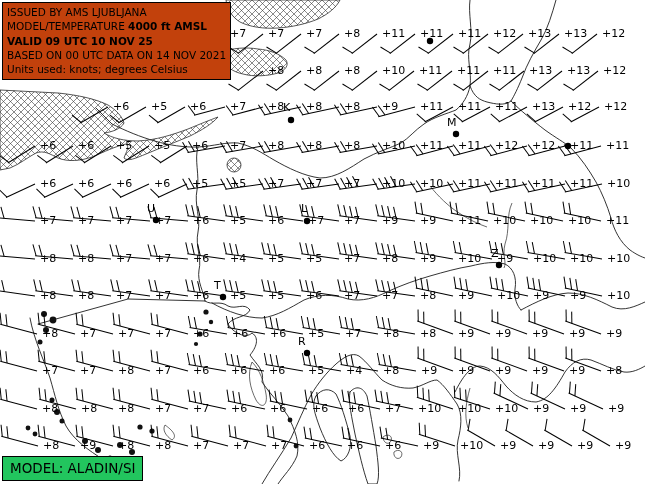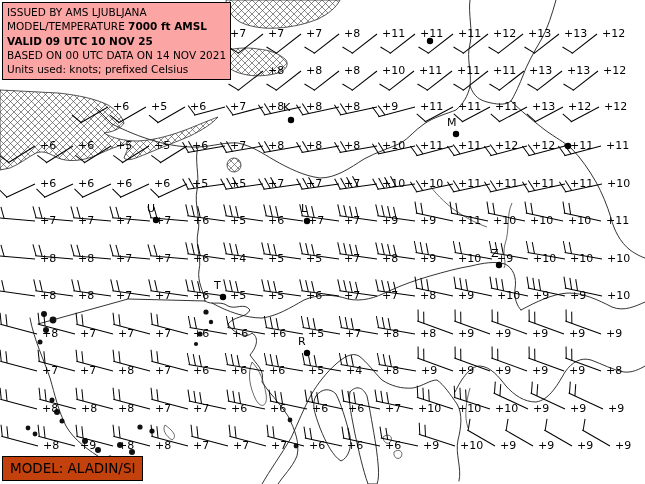--- a/index.html
+++ b/index.html
@@ -1,22 +1,22 @@
 <!DOCTYPE html>
 <html><head>
 <meta charset="utf-8">
 <style>
   html,body{margin:0;padding:0;background:#ffffff;}
   .stage{position:relative;width:645px;height:484px;background:#ffffff;overflow:hidden;
          font-family:"DejaVu Sans",sans-serif;}
   svg{position:absolute;left:0;top:0;}
-  .infobox{position:absolute;left:2px;top:2px;background:#fca5a5;border:1px solid #000;
+  .infobox{position:absolute;left:2px;top:2px;background:#c2410c;border:1px solid #000;
            padding:2px 4px 3px 4px;font-size:10.5px;line-height:14.3px;color:#000;white-space:nowrap;z-index:5;}
   .infobox .b{font-weight:bold;}
-  .modelbox{position:absolute;left:2px;top:456px;background:#c2410c;border:1px solid #000;
+  .modelbox{position:absolute;left:2px;top:456px;background:#22c55e;border:1px solid #000;
             padding:3px 7px 4px 7px;font-size:13.5px;color:#000;white-space:nowrap;z-index:5;}
   text{font-family:"DejaVu Sans",sans-serif;fill:#000;}
   .map-line{fill:none;stroke:#1d1d1d;stroke-width:0.9;stroke-linecap:round;stroke-linejoin:round;}
   .map-thin{fill:none;stroke:#2a2a2a;stroke-width:0.7;stroke-linejoin:round;}
   .hatch{fill:url(#xh);stroke:#2b2b2b;stroke-width:0.8;}
   .blob{fill:#111;stroke:none;}
 </style>
 </head>
 <body>
 
@@ -1556,21 +1556,21 @@
           <text x="298" y="345" font-size="11">R</text>
           <circle cx="307" cy="353" r="3.2" fill="#000"></circle>
         </g>
         <circle cx="430" cy="41" r="3.2" fill="#000"></circle>
         <circle cx="568" cy="146" r="3.2" fill="#000"></circle>
       </g>
   </svg>
 
   <div class="infobox">
     <div>ISSUED BY AMS LJUBLJANA</div>
-    <div><span>MODEL/TEMPERATURE </span><span class="b">7000 ft AMSL</span></div>
+    <div><span>MODEL/TEMPERATURE </span><span class="b">4000 ft AMSL</span></div>
     <div class="b">VALID 09 UTC 10 NOV 25</div>
     <div>BASED ON 00 UTC DATA ON 14 NOV 2021</div>
-    <div>Units used: knots; prefixed Celsius</div>
+    <div>Units used: knots; degrees Celsius</div>
   </div>
 
   <div class="modelbox">MODEL: ALADIN/SI</div>
 
 </div>
 
 </body></html>

